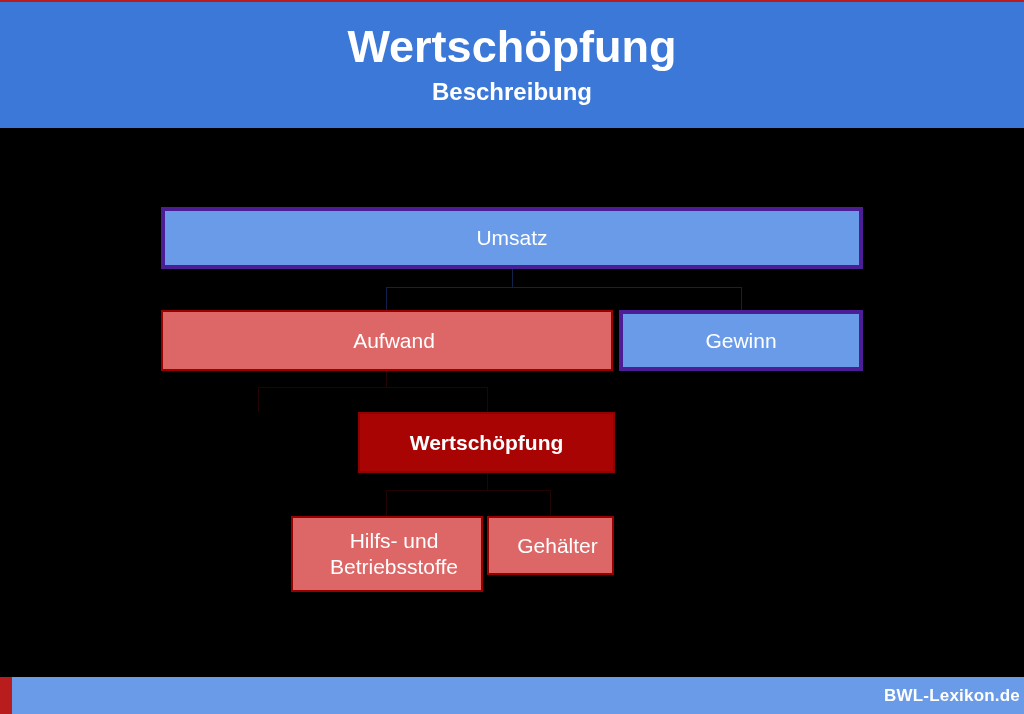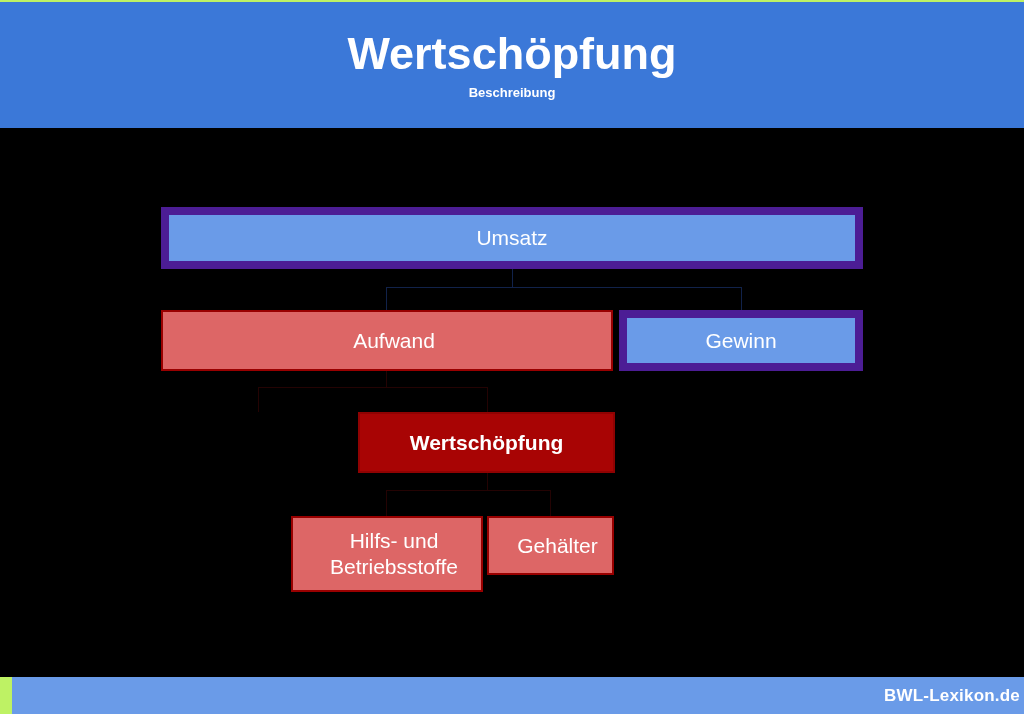--- a/index.html
+++ b/index.html
@@ -7,21 +7,21 @@
     padding: 0;
     background: #000000;
   }
   body {
     font-family: "Liberation Sans", sans-serif;
   }
   #page {
     position: relative;
     width: 1024px;
     height: 714px;
-    background: #bef264;
+    background: #b91c1c;
     overflow: hidden;
   }
 
   
   #header {
     position: absolute;
     left: 0;
     top: 2px;
     width: 1024px;
     height: 126px;
@@ -35,21 +35,21 @@
   #header-title {
     color: #ffffff;
     font-size: 45px;
     font-weight: bold;
     line-height: 1.08;
     letter-spacing: 0px;
     text-align: center;
   }
   #header-subtitle {
     color: #ffffff;
-    font-size: 13px;
+    font-size: 24px;
     font-weight: bold;
     line-height: 1.2;
     margin-top: 6px;
   }
 
   
   #diagram {
     position: absolute;
     left: 0;
     top: 128px;
@@ -65,21 +65,21 @@
     align-items: center;
     justify-content: center;
     text-align: center;
     color: #ffffff;
     font-size: 21px;
     line-height: 1.22;
     padding: 2px 6px;
   }
   .node.blue {
     background: #6a9be8;
-    border: 8px solid #4c1d95;
+    border: 4px solid #4c1d95;
   }
   .node.red {
     background: #dd6666;
     border: 2px solid #990000;
     padding-left: 20px;
   }
   .node.darkred {
     background: #a80404;
     border: 2px solid #8f0202;
     font-weight: bold;

